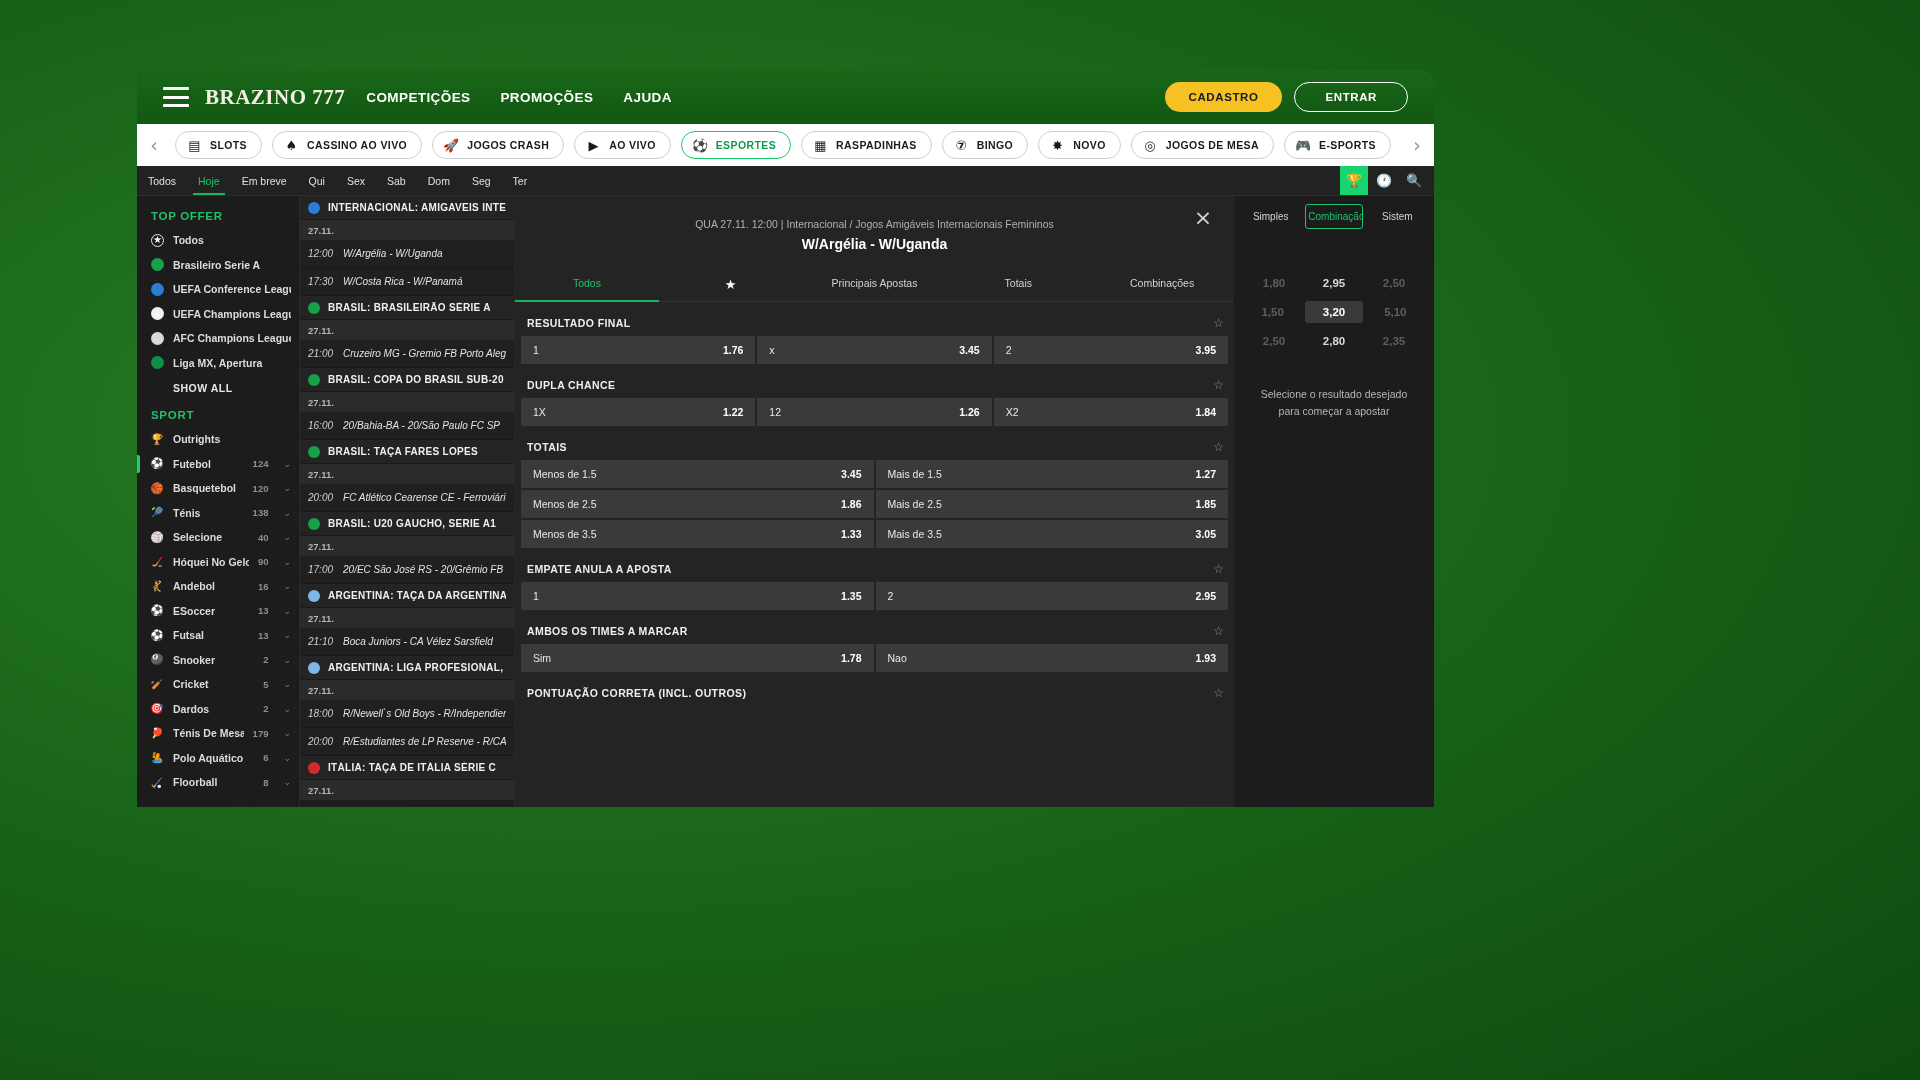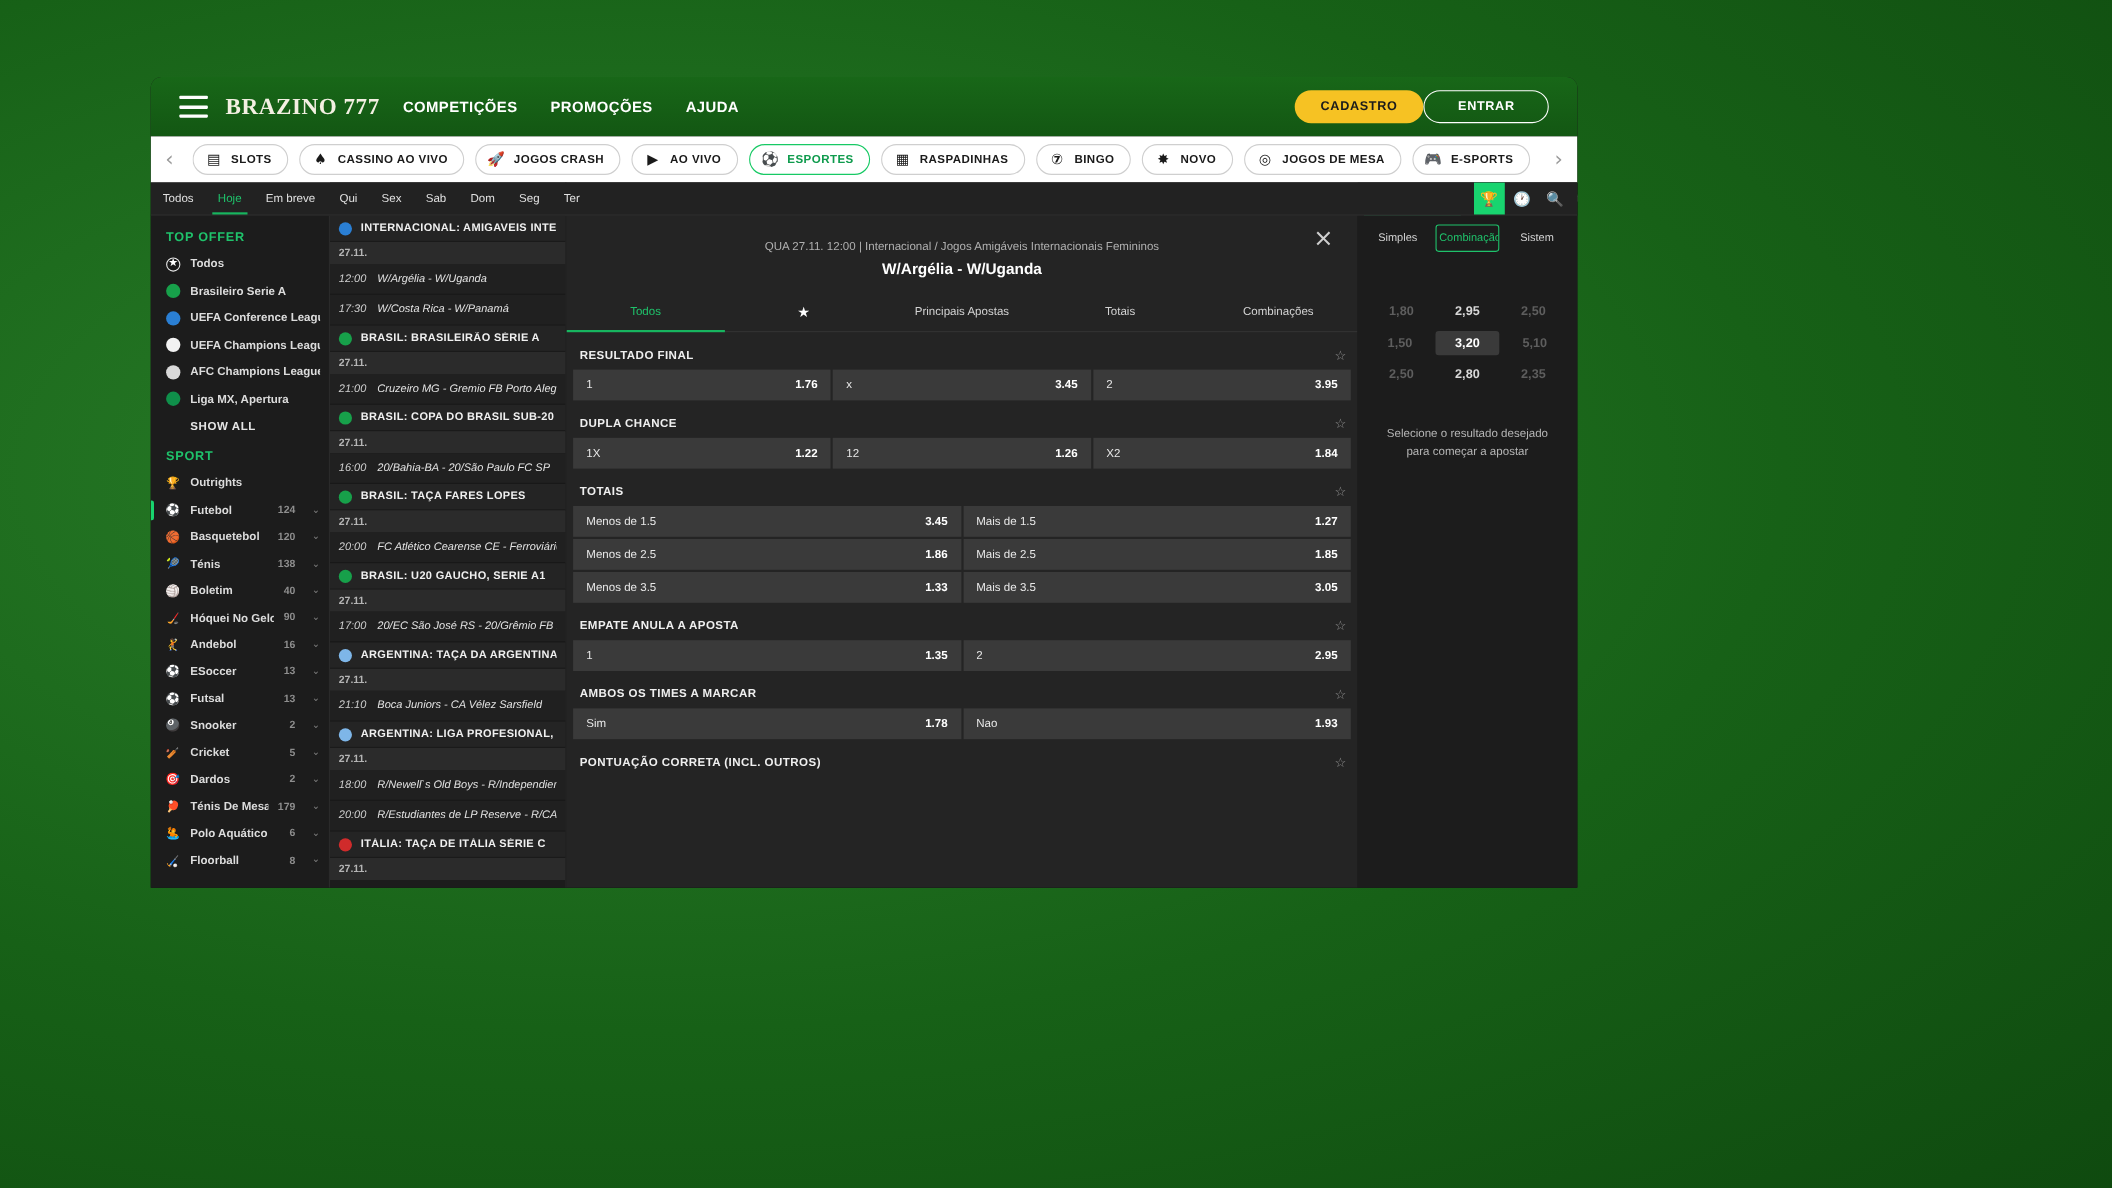--- a/index.html
+++ b/index.html
@@ -40,21 +40,21 @@
   .brand {
     color: #f3f0e2; font-size: 21px; letter-spacing: .5px;
     font-family: "Liberation Serif", serif; font-weight: 700;
     margin-right: 21px; white-space: nowrap;
   }
   .topnav { display:flex; gap: 30px; }
   .topnav a {
     color:#fff; font-size:13.5px; font-weight:700; letter-spacing:.4px;
     text-decoration:none; white-space:nowrap;
   }
-  .topbtns { margin-left:auto; display:flex; padding-right: 10px;}
+  .topbtns { margin-left:auto; display:flex; gap:12px; padding-right: 10px;}
   .btn-cad {
     background:#f6c223; color:#1b1b1b; font-size:11.5px; font-weight:700;
     letter-spacing:.6px; border:none; border-radius:16px;
     padding: 9px 24px; cursor:pointer; white-space:nowrap;
   }
   .btn-ent {
     background:transparent; color:#fff; font-size:11.5px; font-weight:700;
     letter-spacing:.6px; border:1.5px solid #fff; border-radius:16px;
     padding: 8px 30px; cursor:pointer; white-space:nowrap;
   }
@@ -82,23 +82,22 @@
     justify-content:center; font-size:13px; line-height:1;
     font-family:"DejaVu Sans",sans-serif;
   }
 
   
   .bodyrow { flex:1; display:flex; min-height:0; background:#181818; position:relative; }
 
   
   .sidebar {
     width: 163px; background:#1c1c1c; flex:0 0 auto;
-    display:flex; flex-direction:row; min-height:0;
+    display:flex; flex-direction:column; min-height:0;
     border-right:1px solid #2a2a2a;
-    margin-top:30px;
   }
   .sb-tabs { height:30px; }
   .sb-scroll { overflow:hidden; flex:1; padding-top:6px; }
   .sb-head {
     color:#1fc26b; font-size:11.5px; font-weight:700; letter-spacing:.7px;
     padding: 8px 14px 6px 14px;
   }
   .sb-item {
     display:flex; align-items:center; gap:9px; height:24.5px;
     padding: 0 8px 0 14px; cursor:pointer; position:relative;
@@ -368,21 +367,21 @@
               <span class="chev">⌄</span>
             </div>
             <div class="sb-item">
               <span class="ficon" style="background: transparent; font-size: 11px; color: rgb(230, 230, 230);">🎾</span>
               <span class="lbl">Ténis</span>
               <span class="cnt">138</span>
               <span class="chev">⌄</span>
             </div>
             <div class="sb-item">
               <span class="ficon" style="background: transparent; font-size: 11px; color: rgb(230, 230, 230);">🏐</span>
-              <span class="lbl">Boletim</span>
+              <span class="lbl">Selecione</span>
               <span class="cnt">40</span>
               <span class="chev">⌄</span>
             </div>
             <div class="sb-item">
               <span class="ficon" style="background: transparent; font-size: 11px; color: rgb(230, 230, 230);">🏒</span>
               <span class="lbl">Hóquei No Gelo</span>
               <span class="cnt">90</span>
               <span class="chev">⌄</span>
             </div>
             <div class="sb-item">

